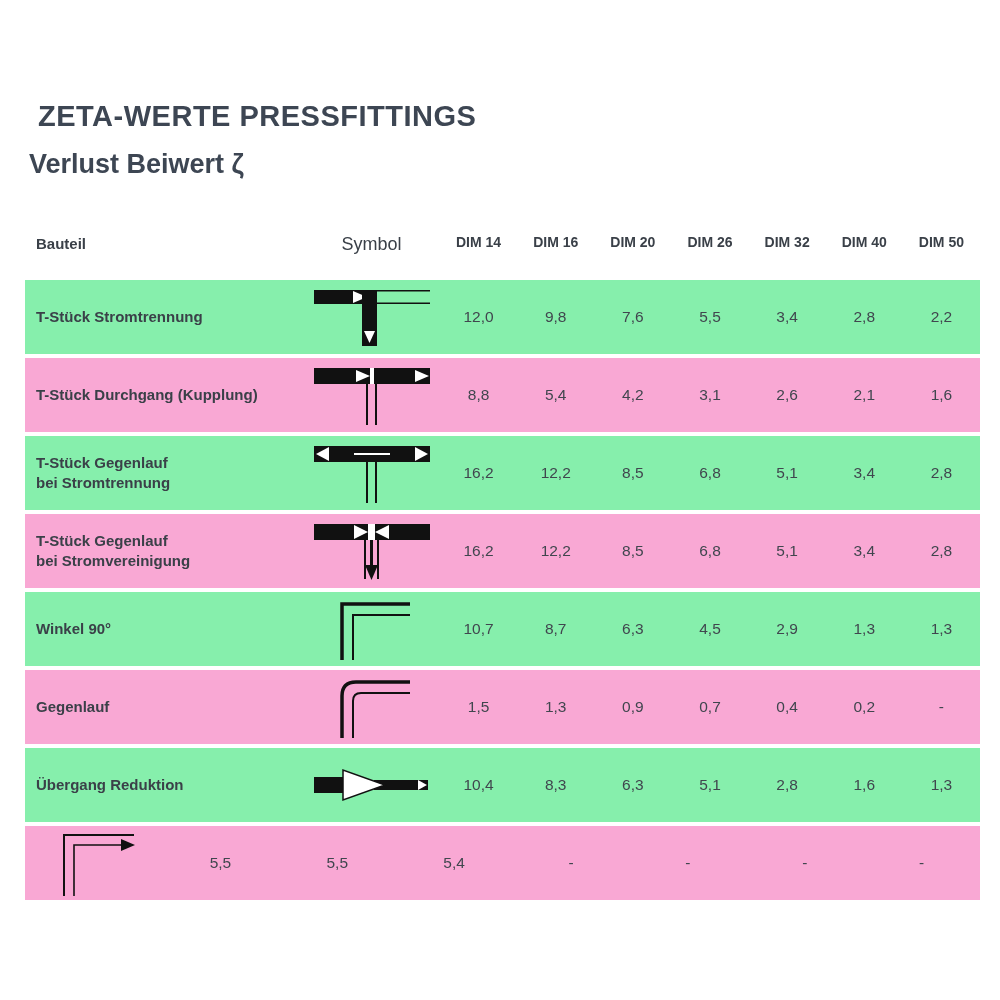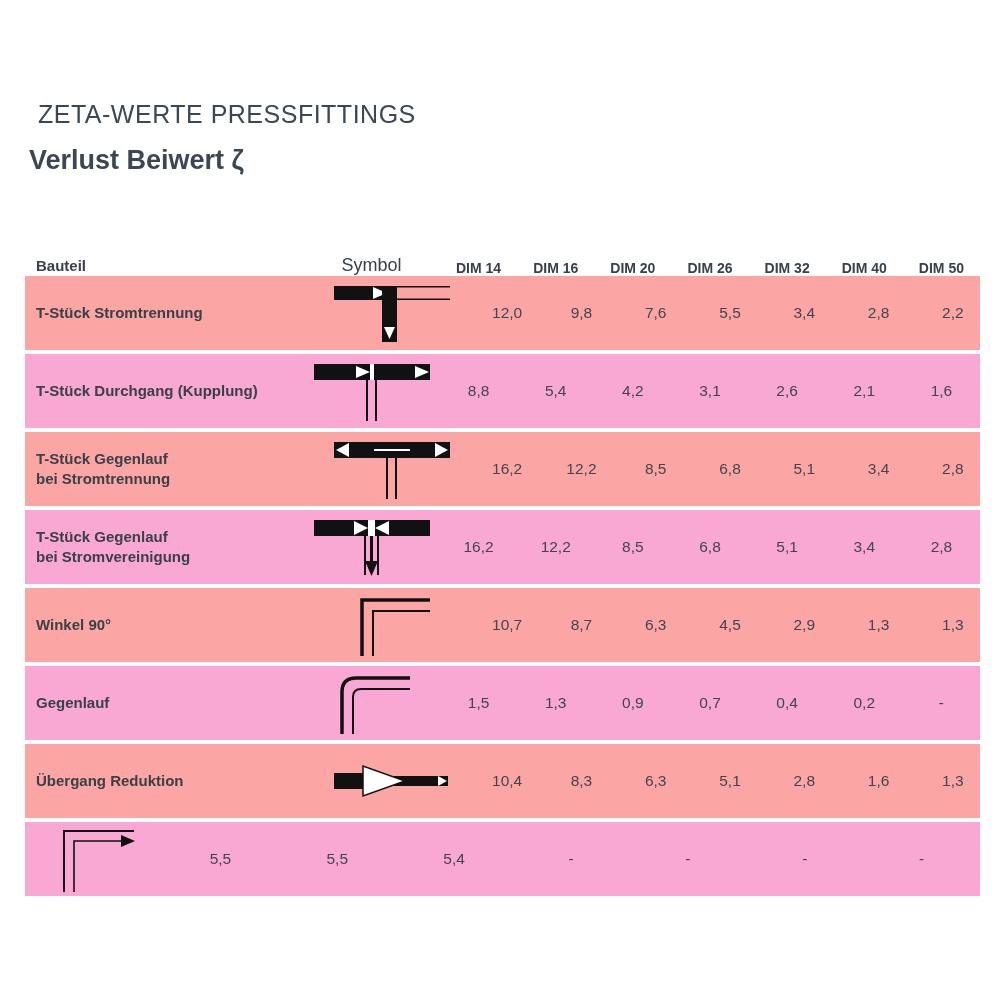--- a/index.html
+++ b/index.html
@@ -7,48 +7,48 @@
     padding: 0;
     background: #ffffff;
     width: 1000px;
     height: 1000px;
     font-family: "Liberation Sans", sans-serif;
     color: #3a4048;
     overflow: hidden;
   }
   .page-title {
     margin: 100px 0 0 38px;
-    font-size: 25px;
-    font-weight: 400;
+    font-size: 29px;
+    font-weight: 700;
     letter-spacing: 0.5px;
     color: #3d4653;
   }
   .page-subtitle {
     margin: 16px 0 0 29px;
     font-size: 27px;
     font-weight: 700;
     color: #3d4653;
   }
   .ztable {
     margin: 54px 20px 0 25px;
     width: 955px;
   }
   .thead {
     display: flex;
-    align-items: flex-end;
+    align-items: flex-start;
     height: 46px;
   }
   .trow {
     display: flex;
     align-items: center;
     height: 74px;
     margin-bottom: 4px;
     background: #f9a8d4;
   }
-  .trow.alt { background: #fca5a5; gap: 20px; }
+  .trow.alt { background: #86efac; }
   .cell { box-sizing: border-box; }
   .cell.label {
     width: 278px;
     padding-left: 11px;
     font-size: 15px;
     font-weight: 700;
     line-height: 1.35;
     white-space: pre-line;
   }
   .cell.symbol {

